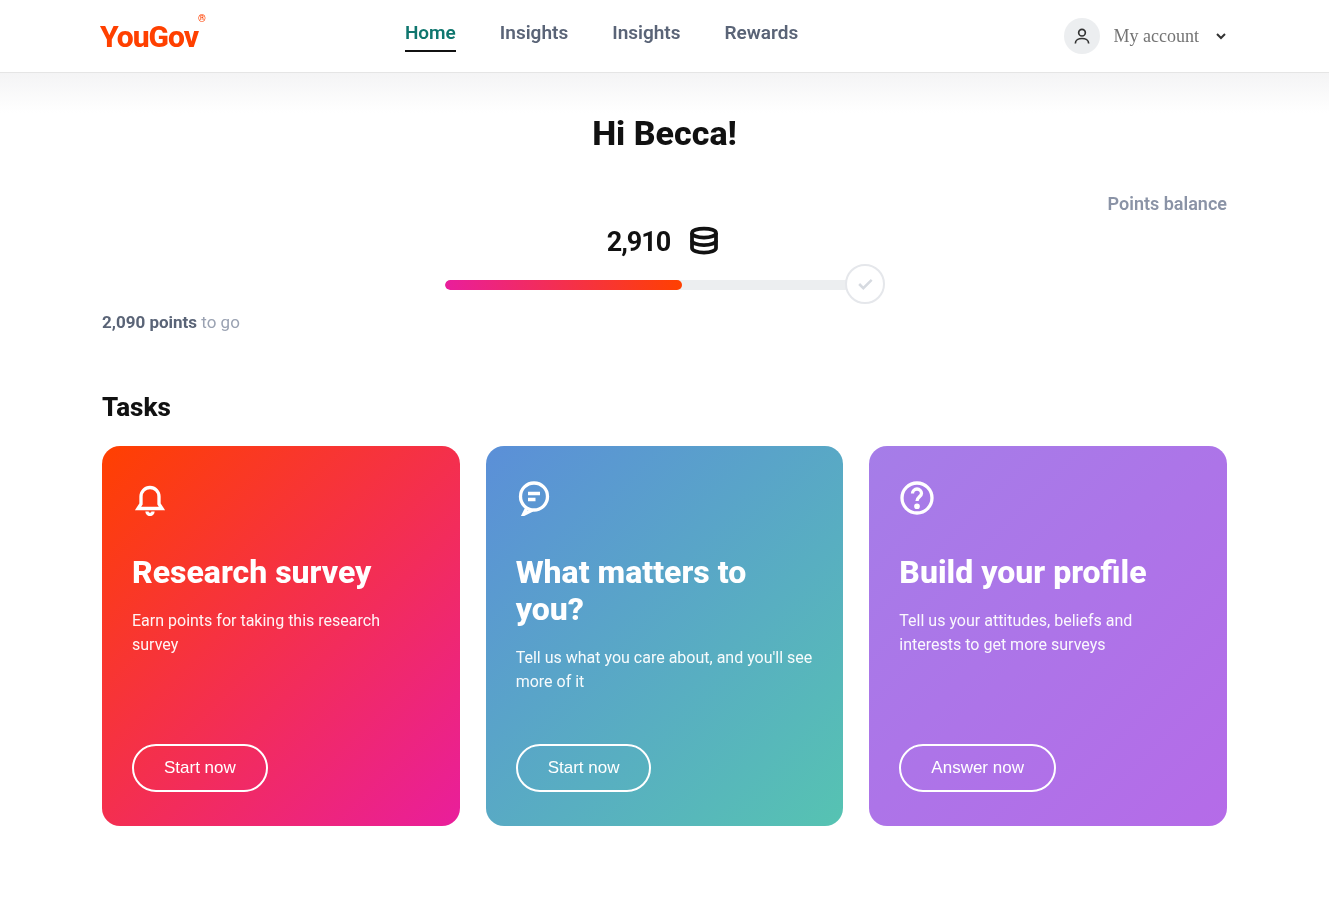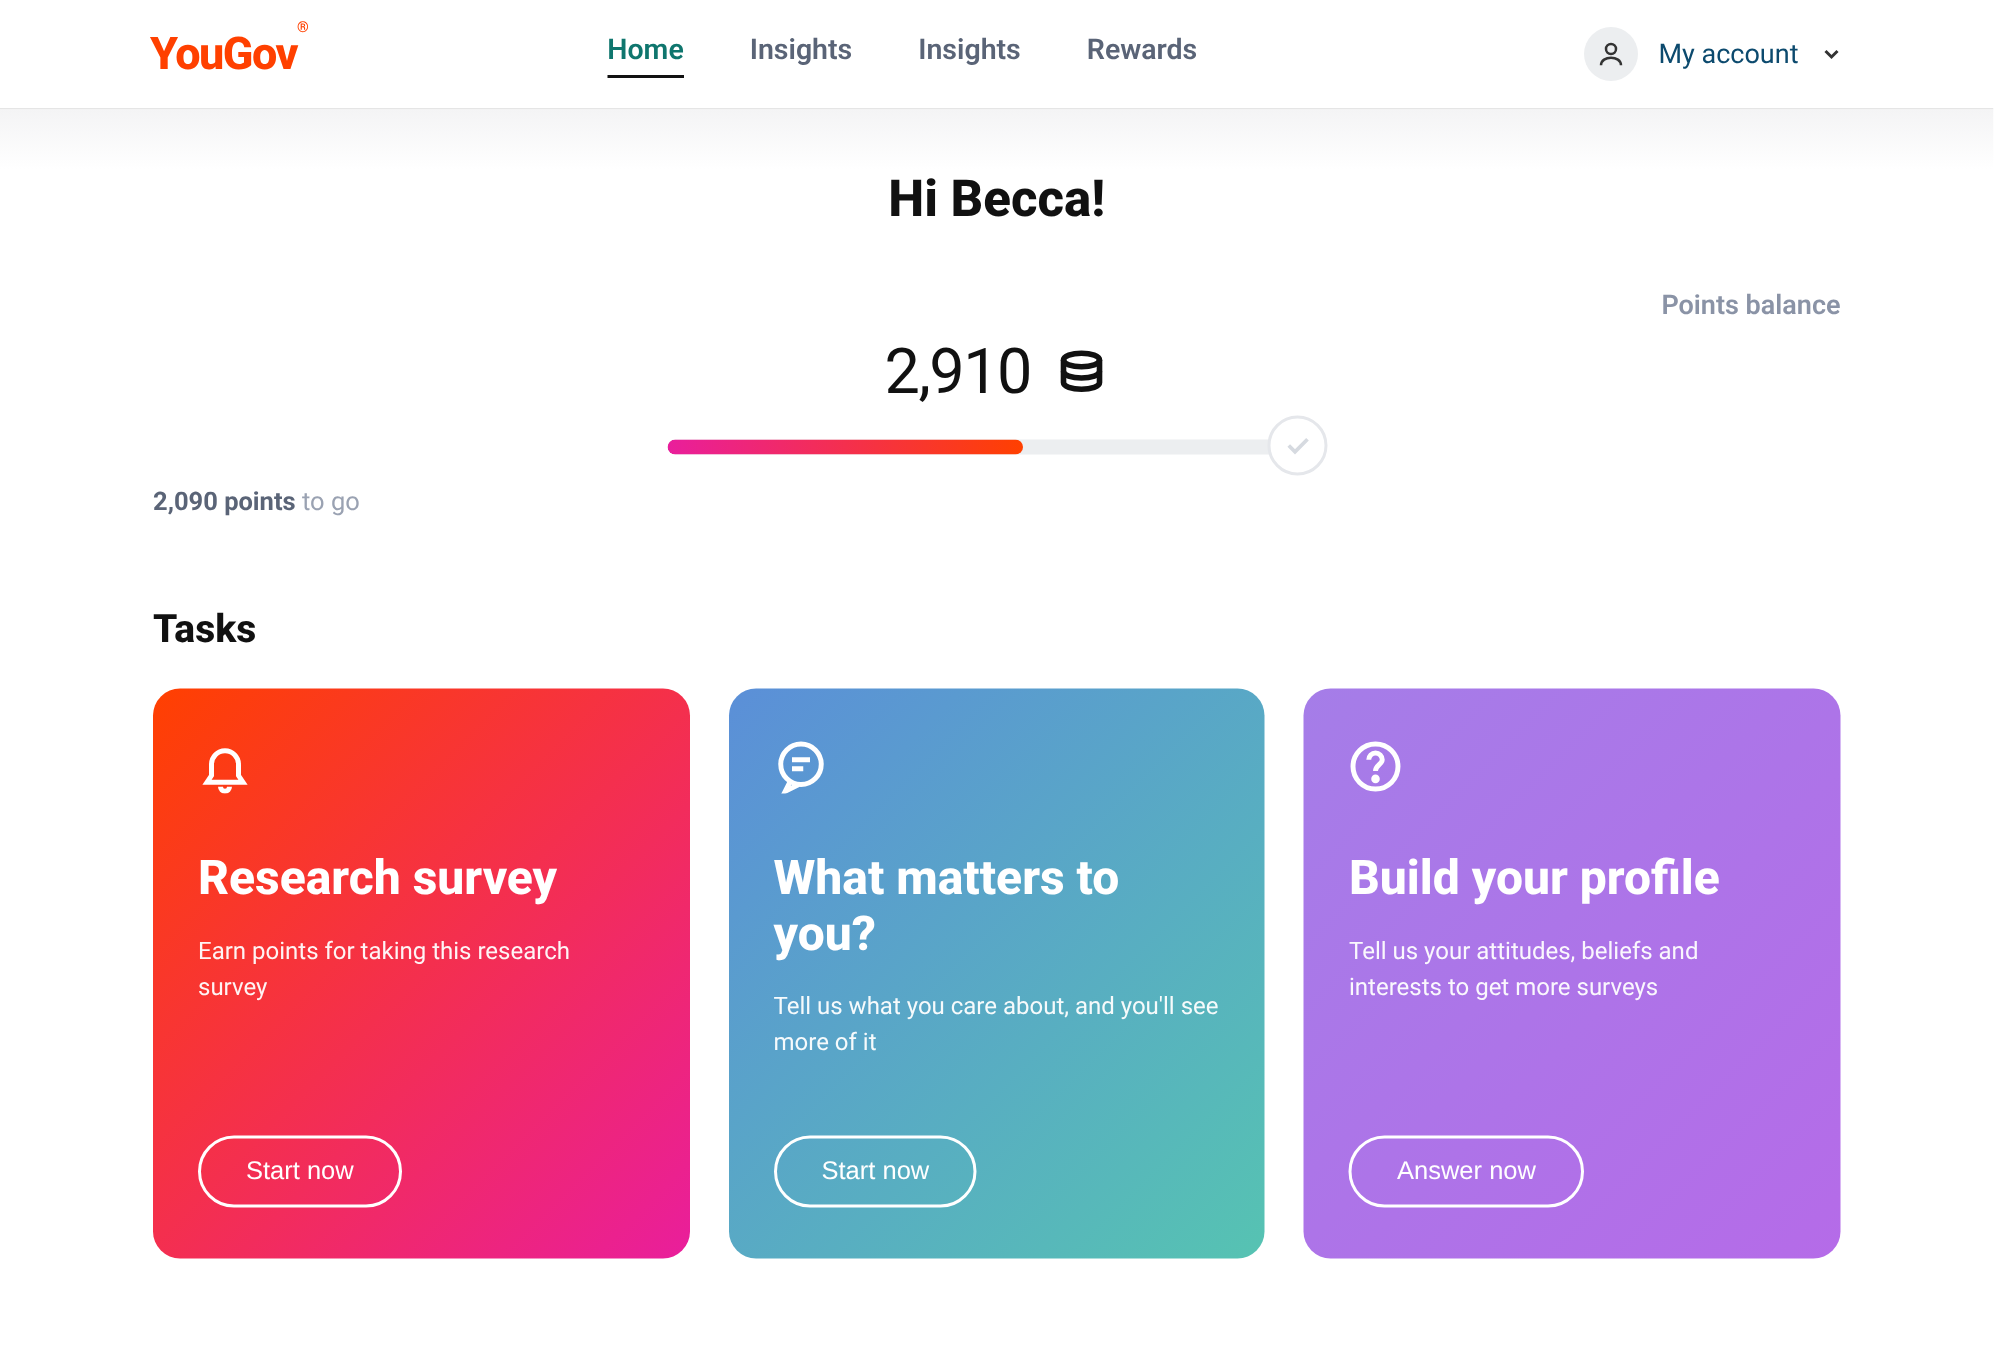--- a/index.html
+++ b/index.html
@@ -48,21 +48,21 @@
   cursor: pointer;
 }
 .avatar {
   width: 36px; height: 36px;
   border-radius: 50%;
   background: #eceef0;
   display: flex;
   align-items: center;
   justify-content: center;
 }
-.account-label { font-size: 18px; color: #0c4a6e; }
+.account-label { font-size: 18px; color: #737373; font-family: Liberation Serif, serif; }
 .content-shade {
   background: linear-gradient(#f4f4f5, #fff 40px);
 }
 .main {
   max-width: 1125px;
   margin: 0 auto;
   padding: 40px 0 60px;
 }
 .greeting {
   text-align: center;
@@ -78,22 +78,22 @@
   margin-bottom: 10px;
 }
 .points-row {
   display: flex;
   justify-content: center;
   align-items: center;
   gap: 16px;
   margin-bottom: 20px;
 }
 .points-value {
-  font-size: 42px;
-  font-weight: 400;
+  font-size: 27px;
+  font-weight: 700;
   letter-spacing: -1px;
 }
 .progress-wrap {
   width: 440px;
   margin: 0 auto;
   position: relative;
 }
 .progress-track {
   height: 10px;
   background: #eceef0;

